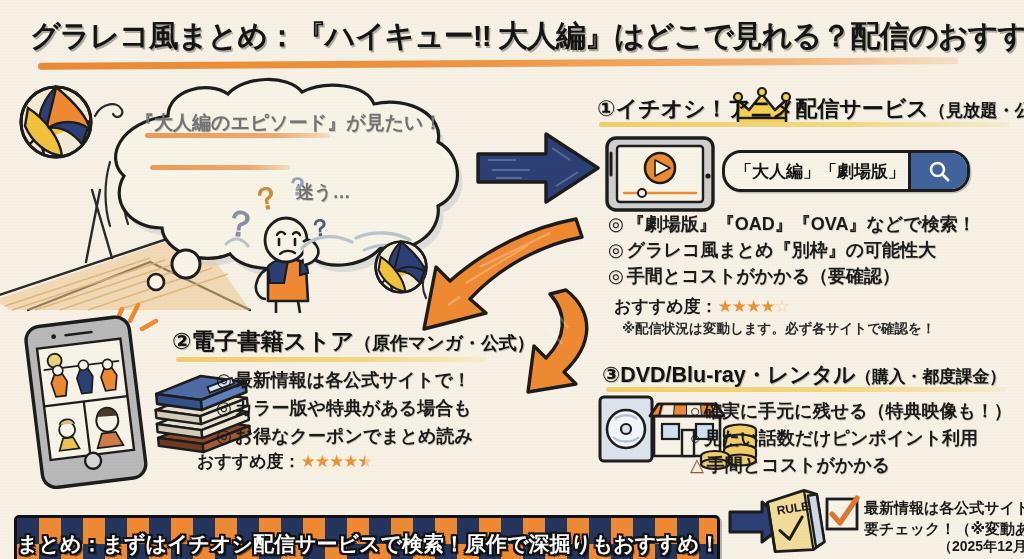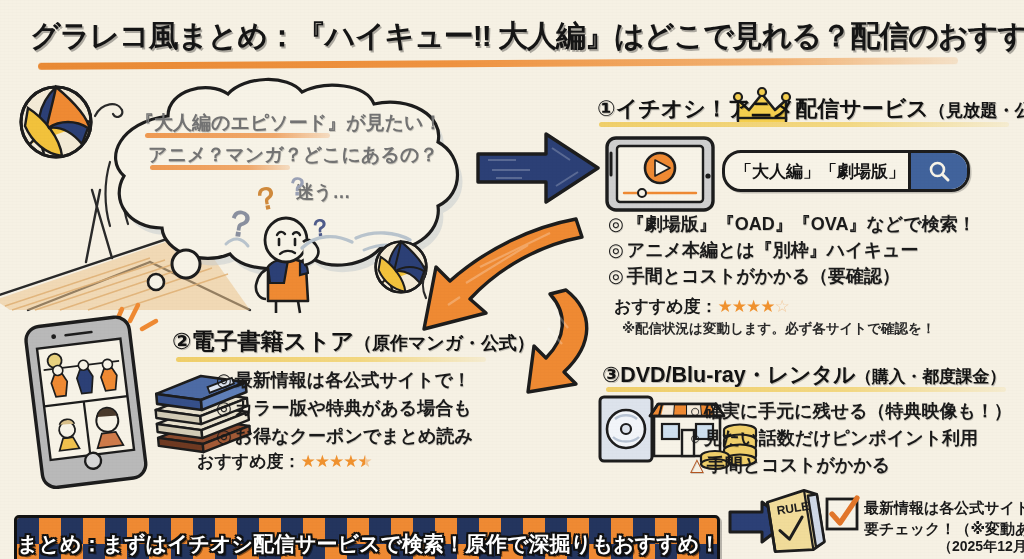--- a/index.html
+++ b/index.html
@@ -159,21 +159,20 @@
     <path d="M70 38 C70 12 110 2 130 16 C146 -2 190 -4 204 14 C228 2 268 6 276 26
              C312 18 346 38 340 64 C366 78 366 116 340 128 C344 156 310 178 284 168
              C270 188 228 194 212 178 C190 196 146 194 132 176 C104 188 66 174 64 150
              C30 150 12 122 26 98 C6 80 22 44 70 38 Z" fill="#f7f3e7" stroke="#1d1d1d" stroke-width="3.2"></path>
     <circle cx="88" cy="186" r="14" fill="#f7f3e7" stroke="#1d1d1d" stroke-width="3"></circle>
     <circle cx="58" cy="204" r="8" fill="#f7f3e7" stroke="#1d1d1d" stroke-width="2.6"></circle>
   </svg>
 
   <div class="abs bubble-txt" style="left:135px;top:110px;">『大人編のエピソード』が見たい！</div>
   <div class="abs hl" style="left:145px;top:133px;width:185px;"></div>
-  <div class="abs bubble-txt" style="left:148px;top:142px;">アニメ？マンガ？どこにあるの？</div>
   <div class="abs hl" style="left:150px;top:165px;width:140px;"></div>
   <div class="abs bubble-txt" style="left:296px;top:180px;font-size:18px;">迷う…</div>
 
   <div class="abs" style="left:251px;top:178px;font-size:31px;font-weight:bold;color:#d08a3c;transform:rotate(-12deg);">？</div>
   <div class="abs" style="left:285px;top:170px;font-size:25px;font-weight:bold;color:#9aa1b5;">？</div>
   <div class="abs" style="left:222px;top:200px;font-size:36px;font-weight:bold;color:#8a909f;transform:rotate(8deg);">？</div>
   <div class="abs" style="left:308px;top:212px;font-size:24px;font-weight:bold;color:#4f5c8b;transform:rotate(-6deg);">？</div>
 
   <svg class="abs" style="left:238px;top:213px;" width="120" height="100" viewBox="0 0 120 100">
 
@@ -279,21 +278,21 @@
     <div style="position:absolute;right:0;top:0;bottom:0;width:56px;background:#41639c;border-left:3px solid #1d1d1d;display:flex;align-items:center;justify-content:center;">
       <svg width="22" height="22" viewBox="0 0 22 22">
         <circle cx="9.5" cy="9.5" r="6.5" fill="none" stroke="#f7f3e7" stroke-width="2.6"></circle>
         <line x1="14.5" y1="14.5" x2="20" y2="20" stroke="#f7f3e7" stroke-width="3" stroke-linecap="round"></line>
       </svg>
     </div>
   </div>
 
   <div class="abs bul" style="left:608px;top:211px;">
     <div><span class="mk">◎</span><span>『劇場版』『OAD』『OVA』などで検索！</span></div>
-    <div><span class="mk">◎</span><span>アニメ本編とは『別枠』ハイキュー</span></div>
+    <div><span class="mk">◎</span><span>グラレコ風まとめ『別枠』の可能性大</span></div>
     <div><span class="mk">◎</span><span>手間とコストがかかる（要確認）</span></div>
   </div>
 
   <div class="abs rate" style="left:614px;top:295px;">
     <span>おすすめ度：</span><span class="star">★★★★</span><span class="star empty">☆</span>
   </div>
 
   <div class="abs note" style="left:622px;top:320px;">※配信状況は変動します。必ず各サイトで確認を！</div>
 
   <svg class="abs" style="left:18px;top:315px;" width="140" height="175" viewBox="0 0 140 175">

